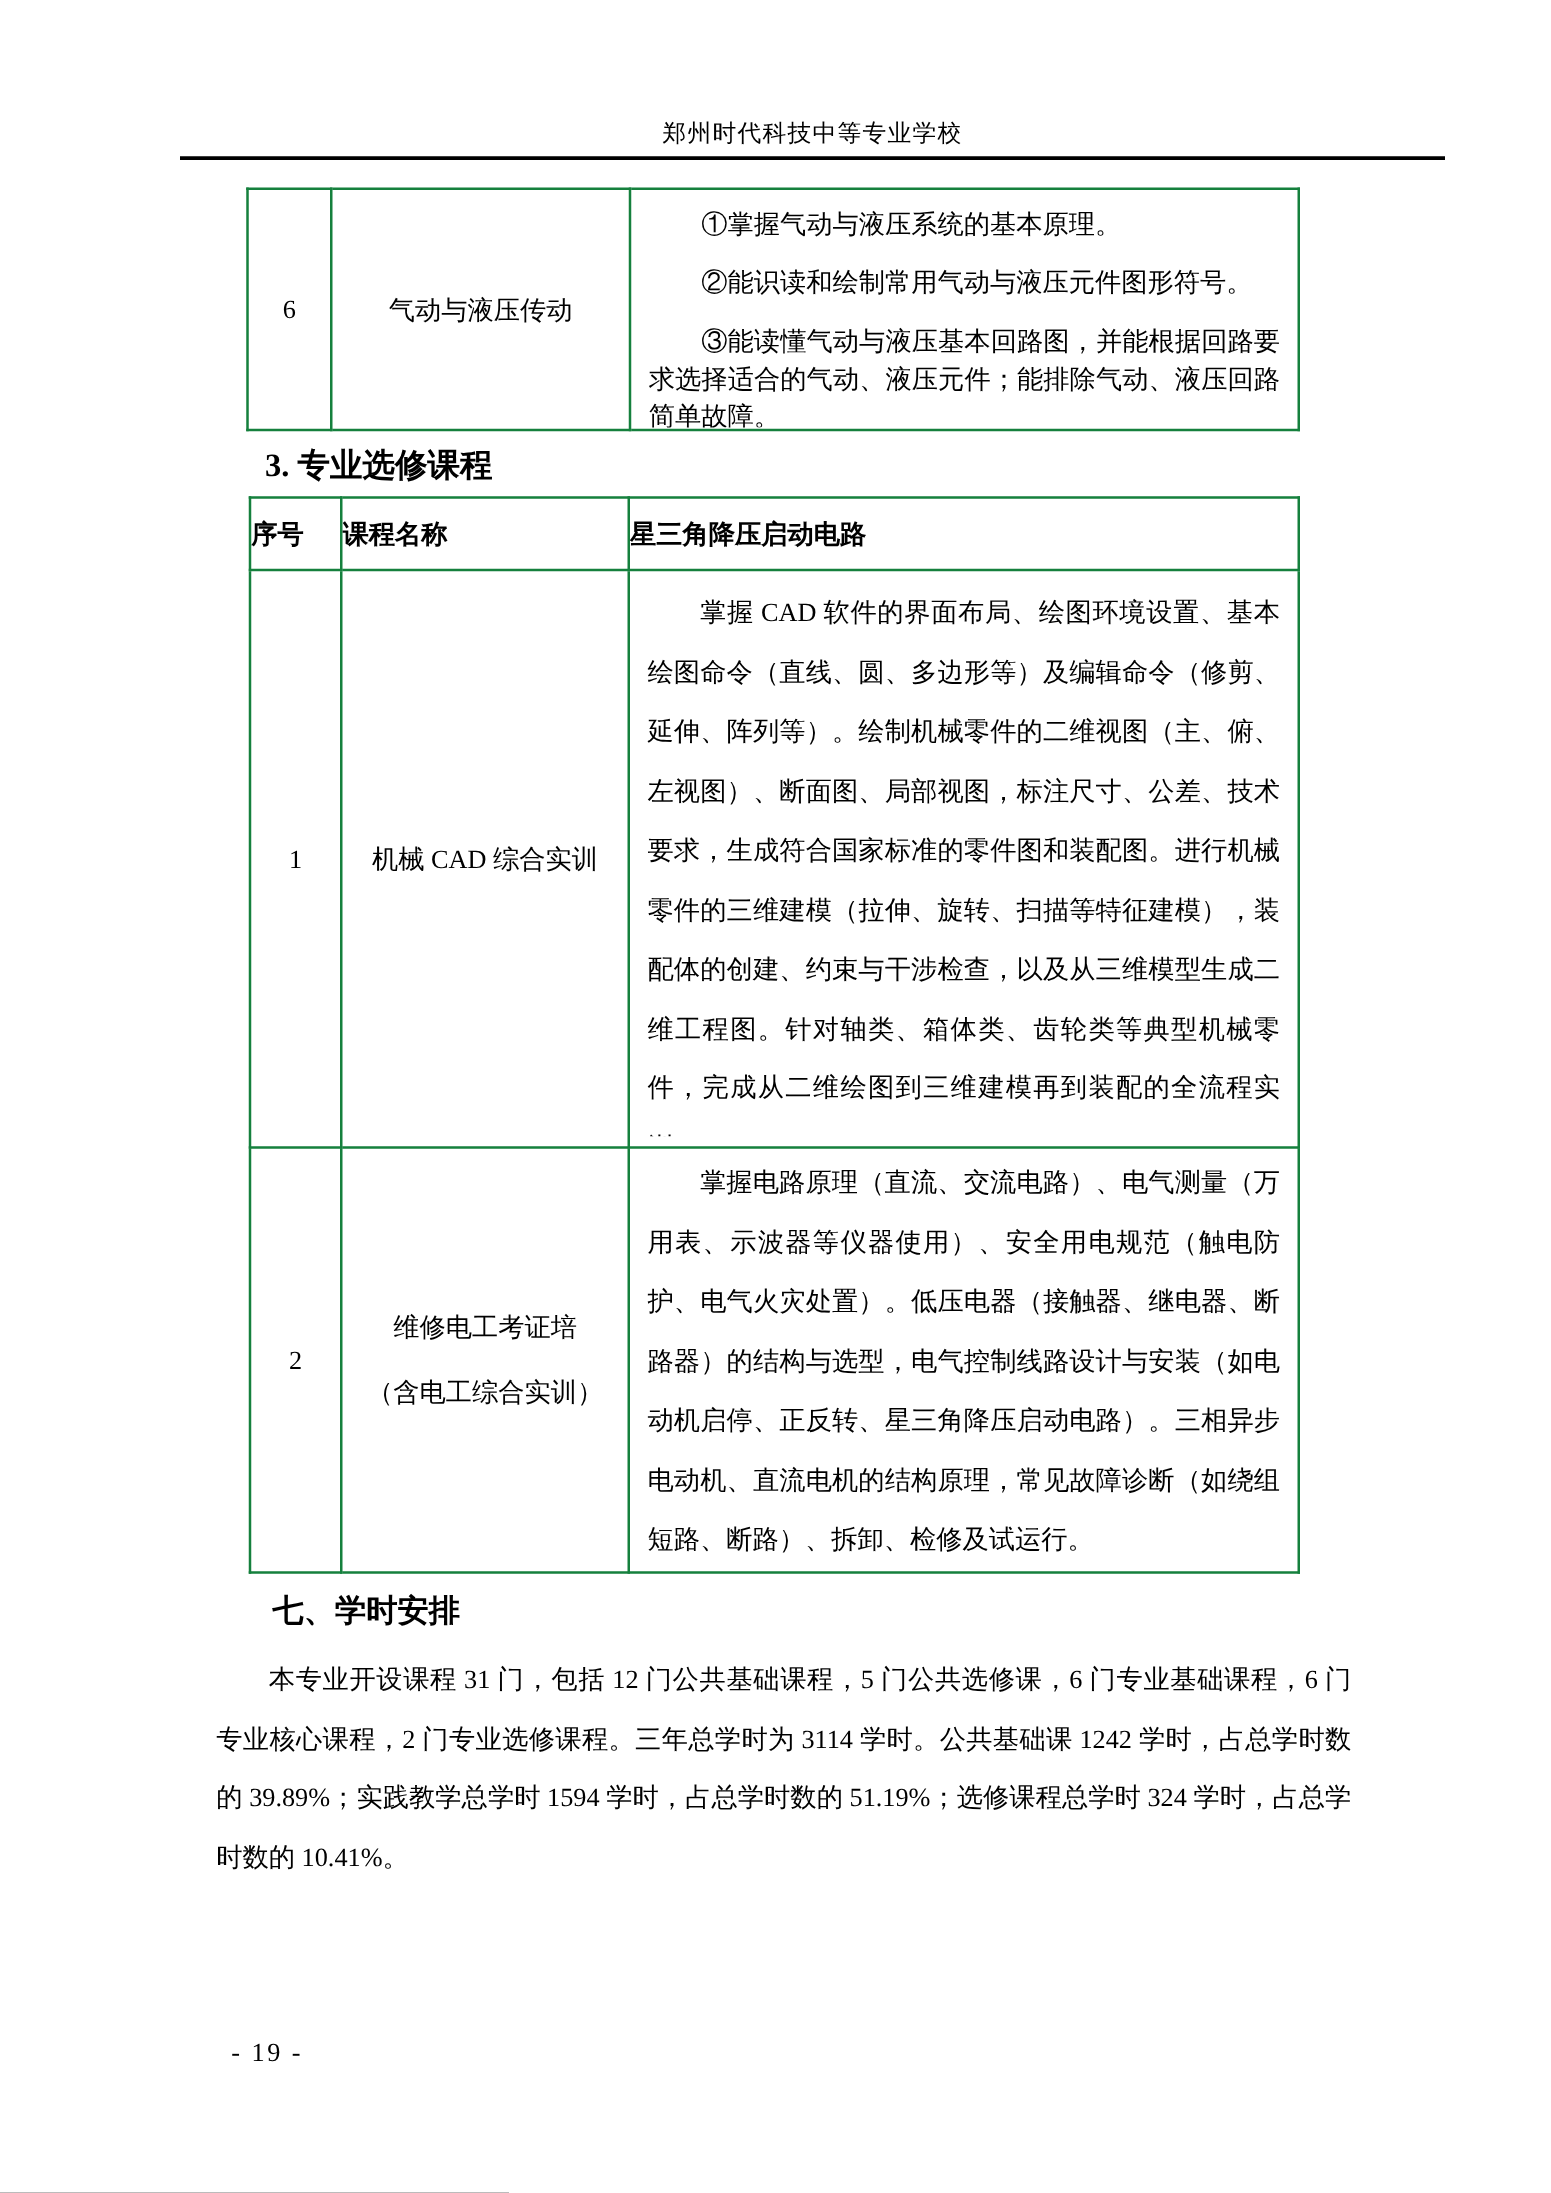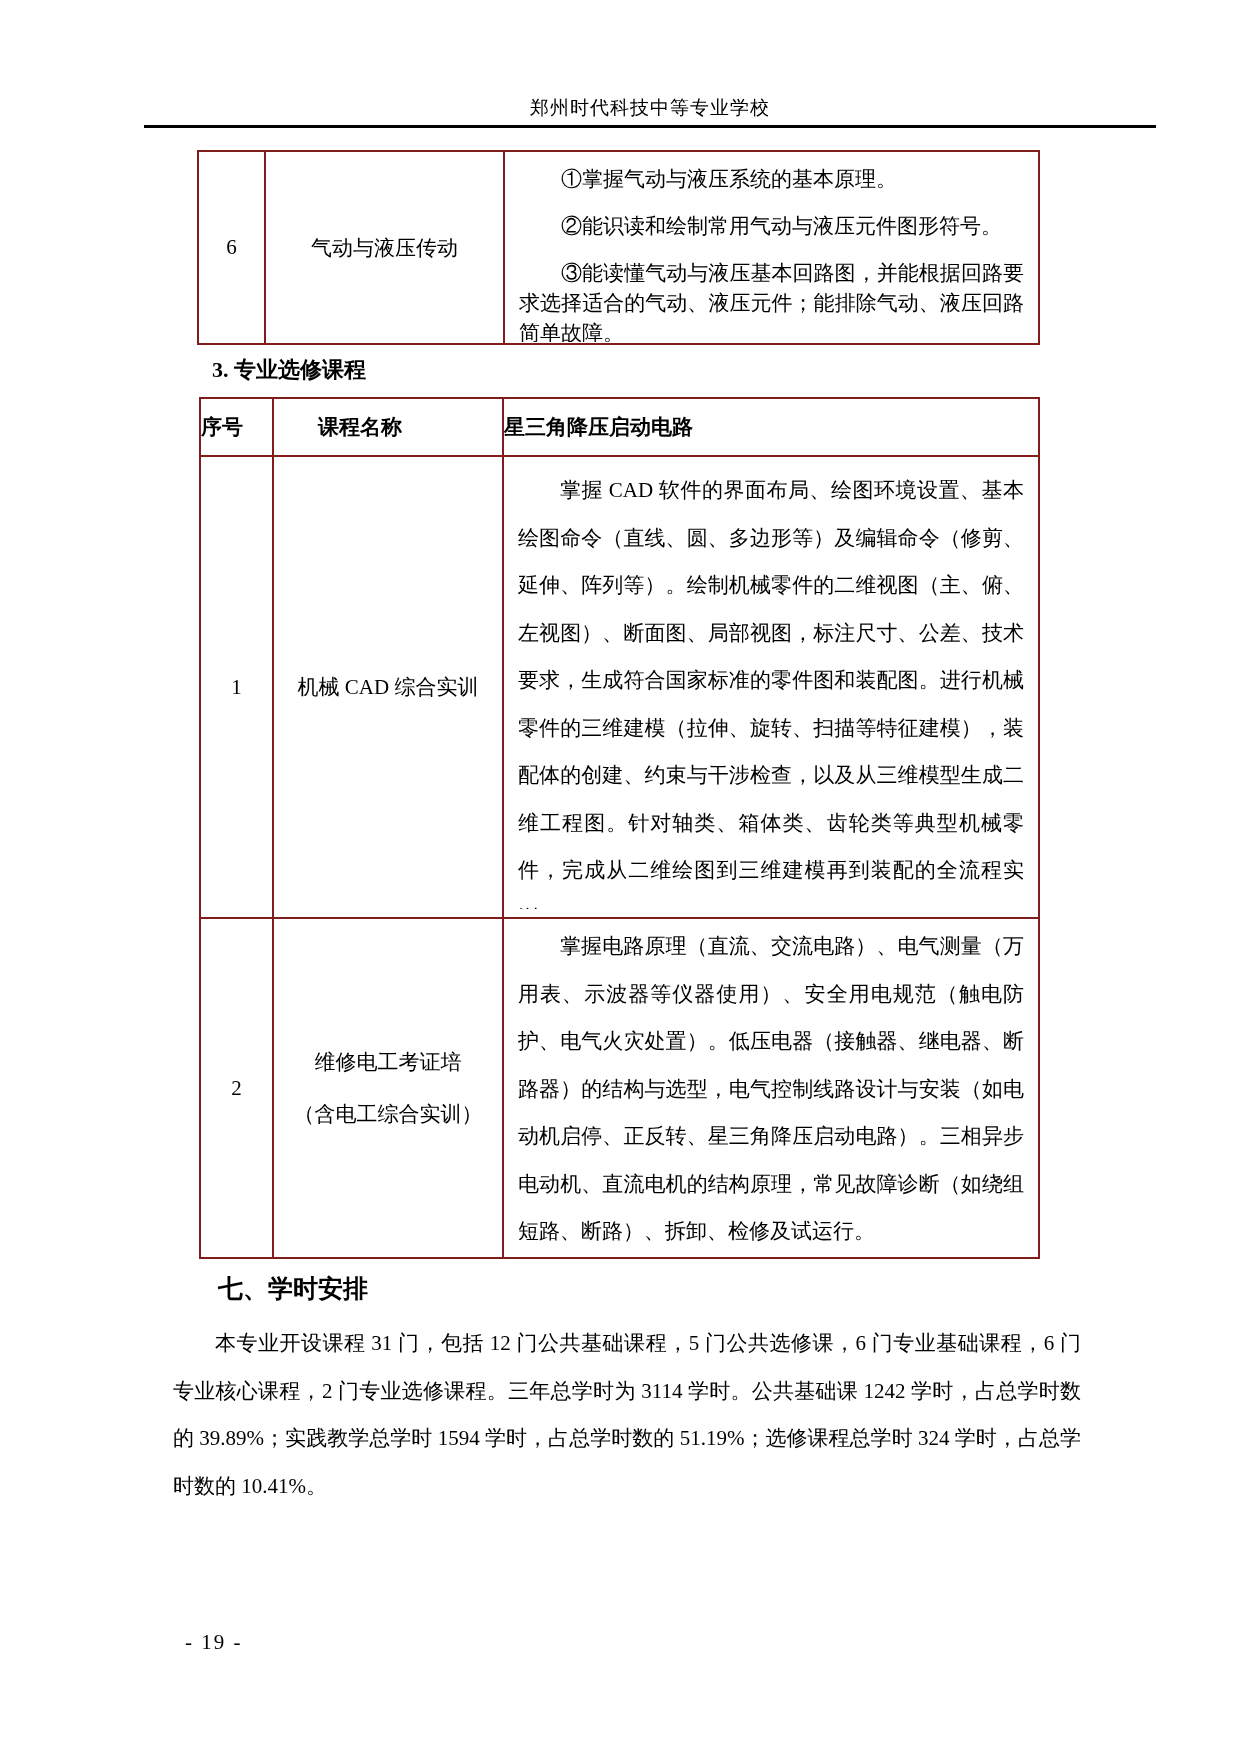--- a/index.html
+++ b/index.html
@@ -35,21 +35,21 @@
   }
 
   
   table.doc-table {
     position: absolute;
     border-collapse: collapse;
     table-layout: fixed;
     font-size: 21px;
   }
   table.doc-table td, table.doc-table th {
-    border: 2px solid #7f1d1d;
+    border: 2px solid #15803d;
     vertical-align: middle;
     overflow: hidden;
   }
   td.cell-index, td.cell-course { text-align: center; }
   th { font-weight: bold; text-align: left; font-size: 21px; }
 
   
   .table-top { top: 150px; left: 197px; width: 841px; }
   .table-top .cell-content { padding: 6px 14px 0 14px; vertical-align: top; }
   .table-top .cell-content p {
@@ -71,21 +71,21 @@
   }
   .row-1 .content-clip { height: 452px; overflow: hidden; padding-top: 10px; }
   .row-2 .content-clip { height: 334px; overflow: hidden; padding-top: 4px; }
   .course-two-line { line-height: 52px; }
 
   
   .heading-sub {
     position: absolute;
     top: 355px;
     left: 212px;
-    font-size: 22px;
+    font-size: 26px;
     font-weight: bold;
     font-family: "Liberation Serif", "DejaVu Serif", serif;
   }
   .heading-main {
     position: absolute;
     top: 1272px;
     left: 218px;
     font-size: 25px;
     font-weight: bold;
     font-family: "Liberation Sans", "DejaVu Sans", sans-serif;
@@ -133,21 +133,21 @@
     </tr>
   </tbody>
     </table>
 
   <div class="heading-sub">3. 专业选修课程</div>
 
   <table class="doc-table table-elective">
     <tbody>
         <tr>
       <th style="width:73px; height:58px;">序号</th>
-      <th style="width:230px;padding-left:44px;">课程名称</th>
+      <th style="width:230px;">课程名称</th>
       <th style="width:536px;">星三角降压启动电路</th>
     </tr>
     <tr class="row-1">
       <td class="cell-index">1</td>
       <td class="cell-course">机械 CAD 综合实训</td>
       <td class="cell-content" style="height:462px;">
         <div class="content-clip">
           <p>掌握 CAD 软件的界面布局、绘图环境设置、基本绘图命令（直线、圆、多边形等）及编辑命令（修剪、延伸、阵列等）。绘制机械零件的二维视图（主、俯、左视图）、断面图、局部视图，标注尺寸、公差、技术要求，生成符合国家标准的零件图和装配图。进行机械零件的三维建模（拉伸、旋转、扫描等特征建模），装配体的创建、约束与干涉检查，以及从三维模型生成二维工程图。针对轴类、箱体类、齿轮类等典型机械零件，完成从二维绘图到三维建模再到装配的全流程实训。</p>
         </div>
       </td>

